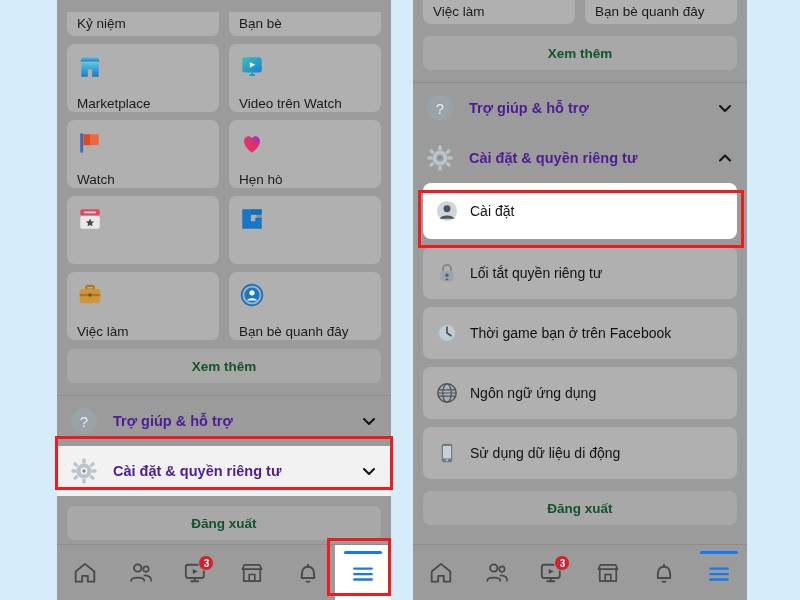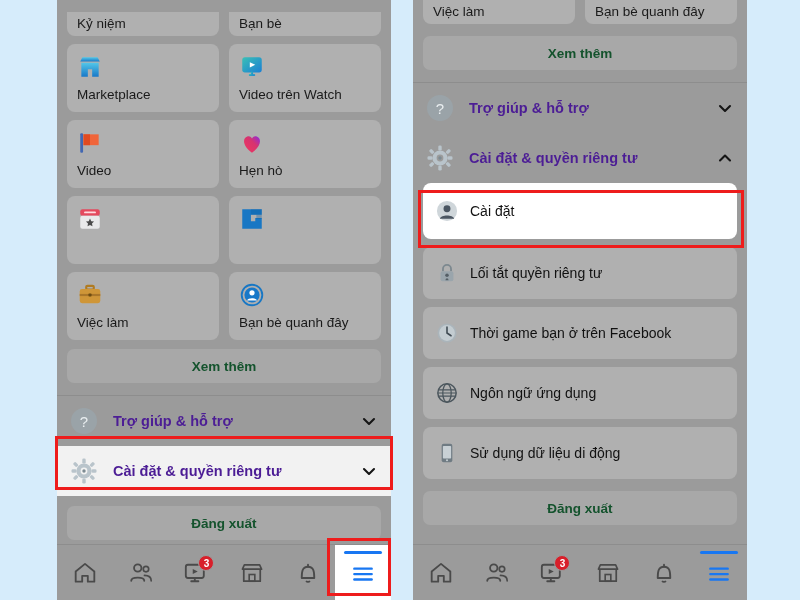--- a/index.html
+++ b/index.html
@@ -58,21 +58,20 @@
     position: relative;
   }
   .tile-icon {
     width: 26px; height: 26px;
     display: block;
   }
   .tile-label {
     font-size: 13.5px;
     color: #1a1a1a;
     line-height: 1.1;
-    padding-bottom: 9px;
     white-space: nowrap;
   }
 
   
   .tile.clipped {
     height: 24px;
     padding-top: 0;
     border-radius: 0 0 8px 8px;
     justify-content: flex-end;
   }
@@ -251,21 +250,21 @@
             </svg>
             <span class="tile-label">Video trên Watch</span>
           </div>
 
           <div class="tile">
             <svg class="tile-icon" viewBox="0 0 24 24">
               <rect x="3" y="3" width="2.6" height="18" rx="1" fill="#4267b2"></rect>
               <path d="M6 4 H20 V14 H6 Z" fill="#f0653a"></path>
               <path d="M6 4 H12 V14 H6 Z" fill="#e04a21"></path>
             </svg>
-            <span class="tile-label">Video</span>
+            <span class="tile-label">Watch</span>
           </div>
 
           <div class="tile">
             <svg class="tile-icon" viewBox="0 0 24 24">
               <defs>
                   <linearGradient id="lg-dh" x1="0" y1="1" x2="1" y2="0">
                 <stop offset="0" stop-color="#f0365f"></stop>
                     <stop offset="0.6" stop-color="#d7336f"></stop>
                     <stop offset="1" stop-color="#8a2be2"></stop>
                   </linearGradient>

